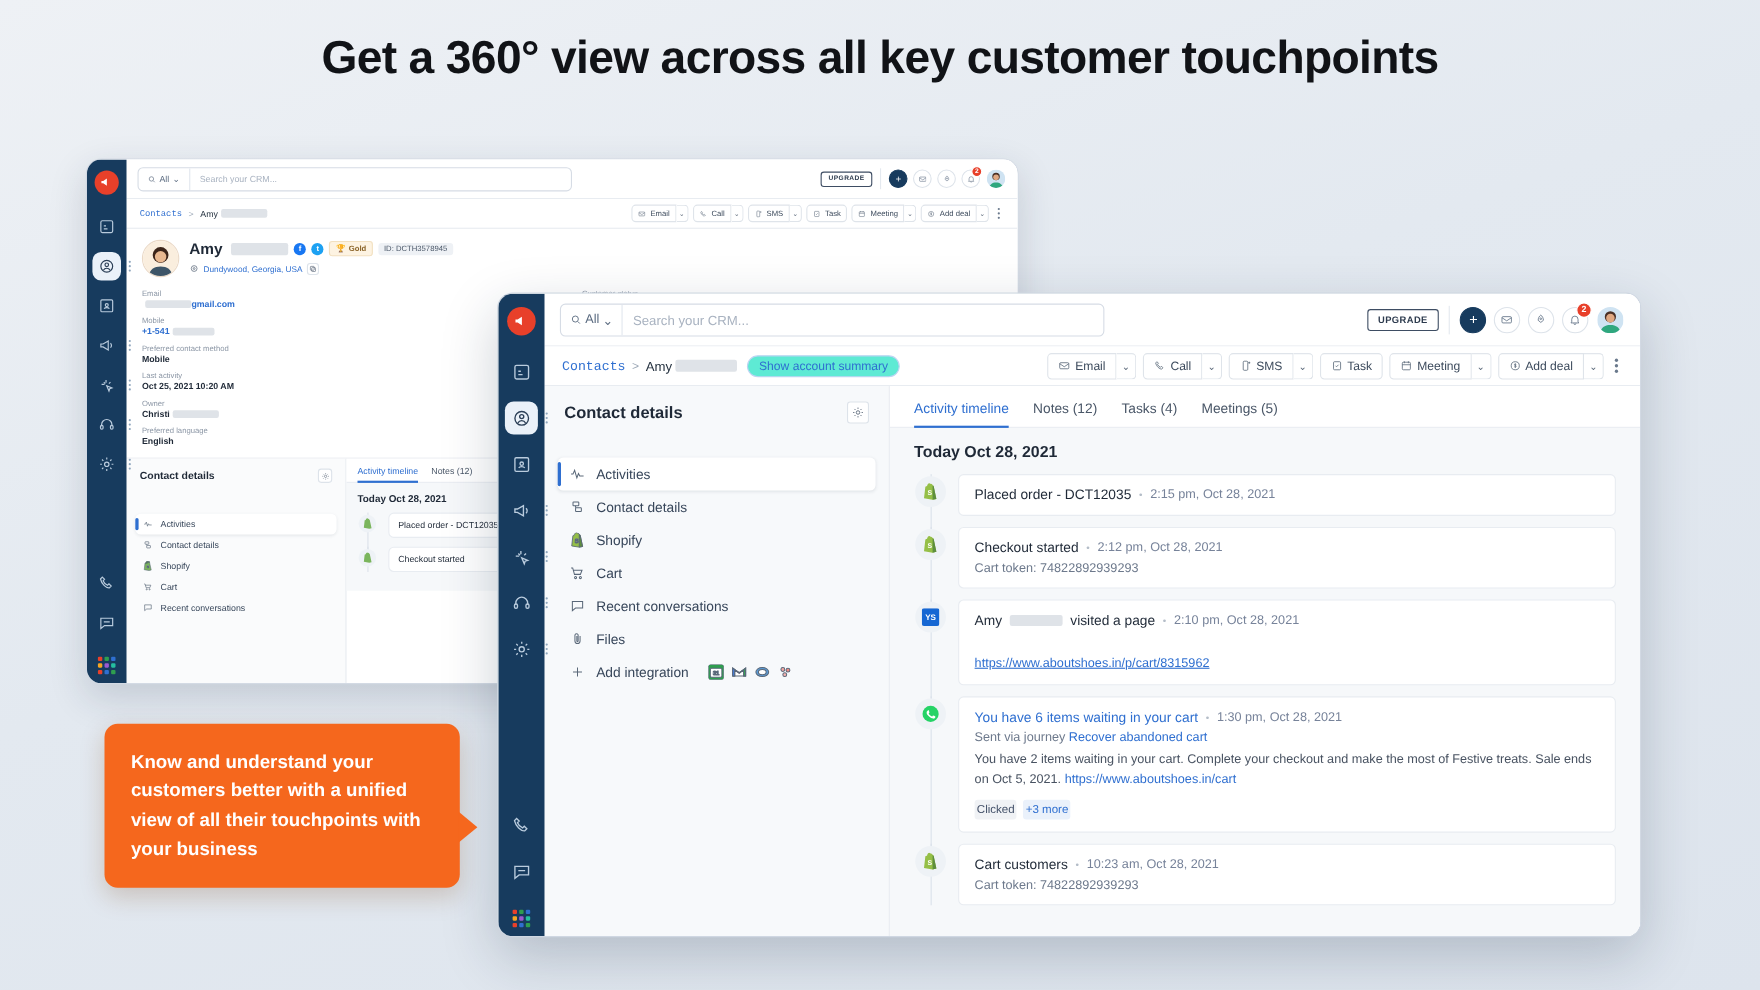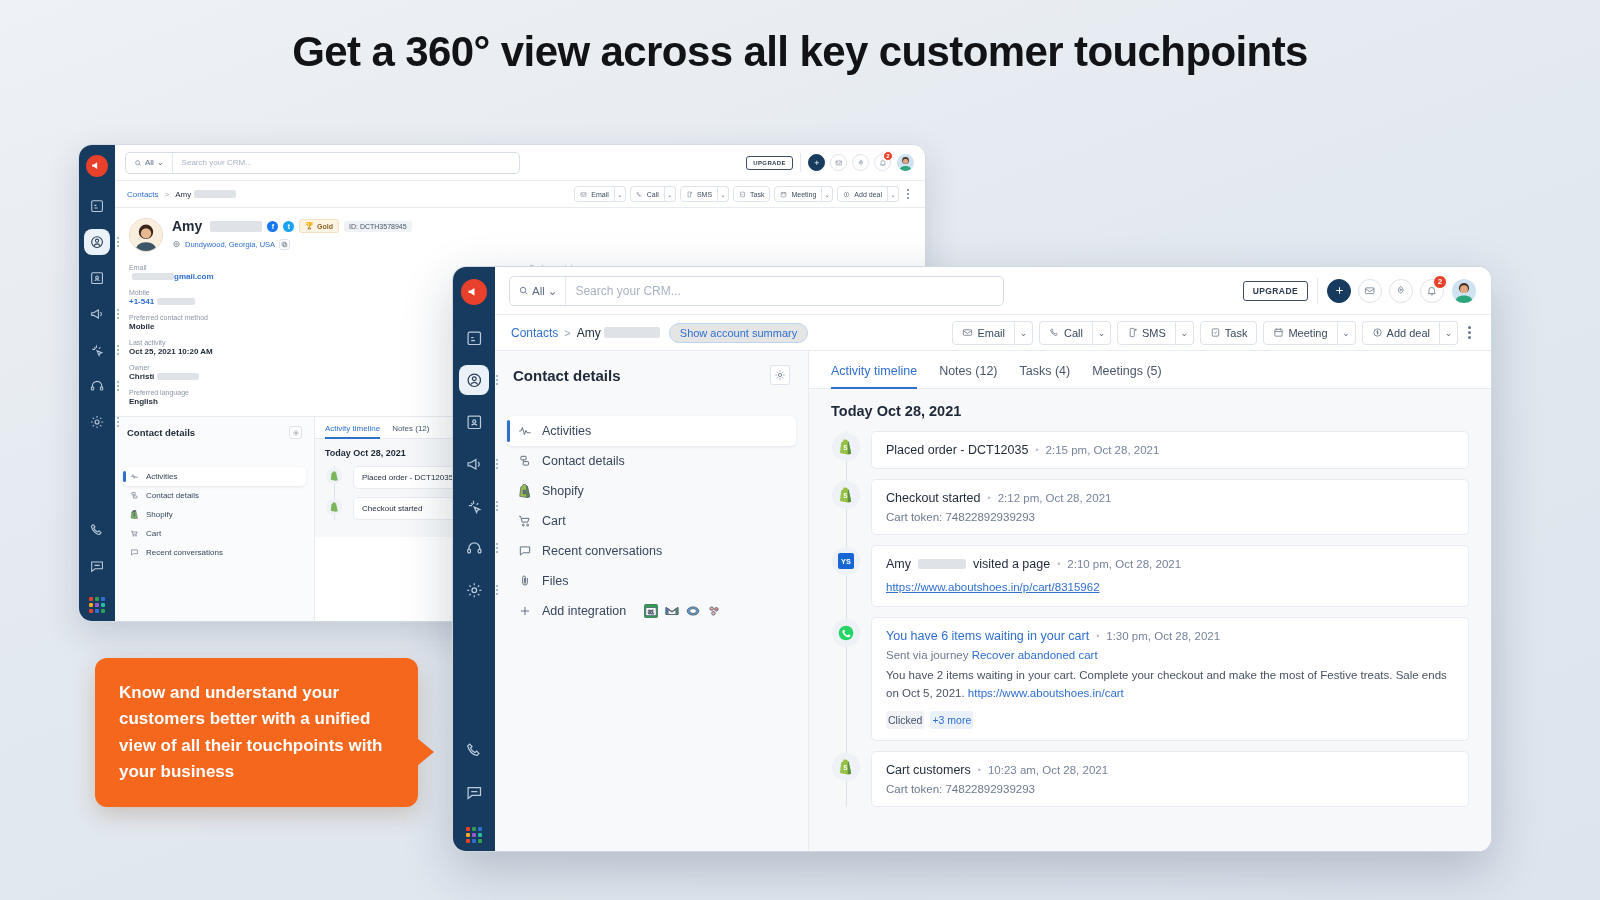--- a/index.html
+++ b/index.html
@@ -135,35 +135,35 @@
   .win-front .avatar-btn { width: 26px; height: 26px; }
   .avatar-face { width: 100%; height: 100%; display: block; }
 
   
   .crumbrow {
     display: flex; align-items: center; background: #fff;
     border-bottom: 1px solid #e8ecf1; flex: none;
   }
   .win-back .crumbrow { height: 27px; padding: 0 12px; }
   .win-front .crumbrow { height: 36px; padding: 0 16px; }
-  .crumb { color: #2f6fd0; }
+  .crumb { color: #2f6fd0; font-family: Liberation Mono, monospace; }
   .win-back .crumb { font-size: 8px; }
   .win-front .crumb { font-size: 12px; }
   .crumb-sep { color: #9aa6b5; margin: 0 6px; }
   .win-back .crumb-sep { font-size: 8px; }
   .win-front .crumb-sep { font-size: 11px; }
   .crumb-cur { color: #24313f; }
   .win-back .crumb-cur { font-size: 8px; }
   .win-front .crumb-cur { font-size: 12px; }
   .redacted {
     display: inline-block; background: #dfe3e8; border-radius: 2px;
     vertical-align: middle; margin-left: 3px;
   }
   .pill-link {
-    border: 1px solid #bcd4f2; background: #e5e5e5; color: #2f6fd0;
+    border: 1px solid #bcd4f2; background: #5eead4; color: #2f6fd0;
     border-radius: 20px; margin-left: 9px;
   }
   .win-front .pill-link { font-size: 11px; padding: 3px 10px; }
 
   .actions { margin-left: auto; display: flex; align-items: center; }
   .win-back .actions { gap: 4px; }
   .win-front .actions { gap: 6px; }
   .abtn-group { display: flex; align-items: stretch; }
   .abtn {
     display: flex; align-items: center; gap: 4px; border: 1px solid #dfe4ea;
@@ -1132,21 +1132,21 @@
                   </div>
                 </div>
                 <div class="tl-card">
                   <div class="tl-title-row">
                     <span class="tl-title">Amy</span>
                     <span class="redacted" style="width:48px;height:10px;margin-left:0"></span>
                     <span class="tl-title">visited a page</span>
                     <span class="tl-dot">•</span>
                     <span class="tl-time">2:10 pm, Oct 28, 2021</span>
                   </div>
-                  <div style="margin-top:6px">
+                  <div style="margin-top:22px">
                     <a class="tl-link-u" href="#">https://www.aboutshoes.in/p/cart/8315962</a>
                   </div>
                 </div>
               </div>
 
               <div class="tl-row">
                 <div class="tl-ico-col">
                     <span class="tl-line"></span>
                   <div class="tl-ico">
                     <svg width="16" height="16" viewBox="0 0 24 24">

